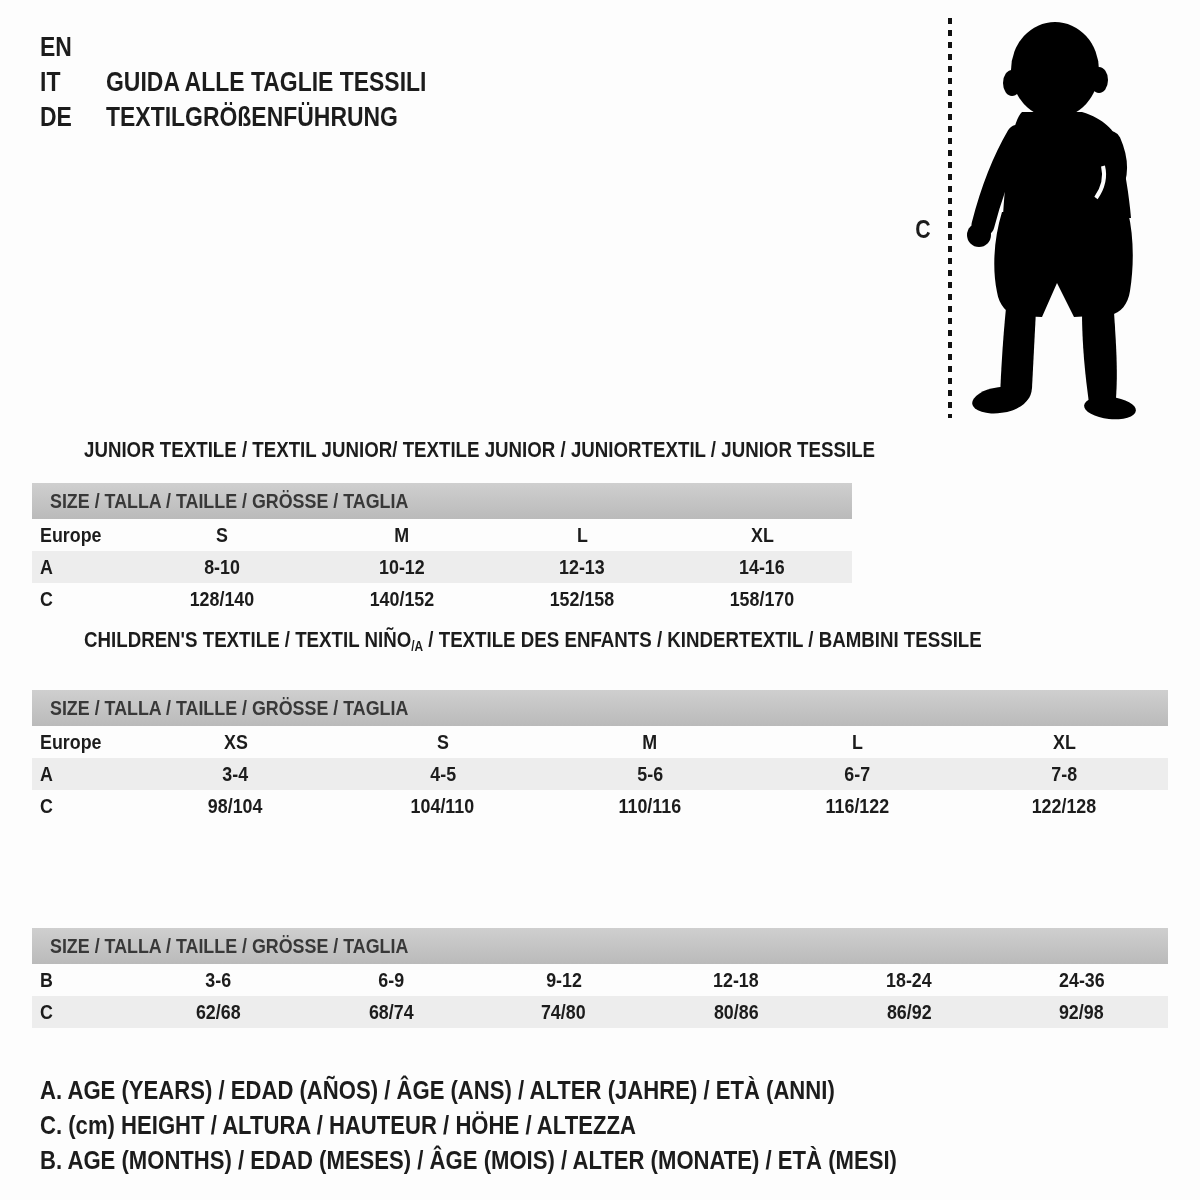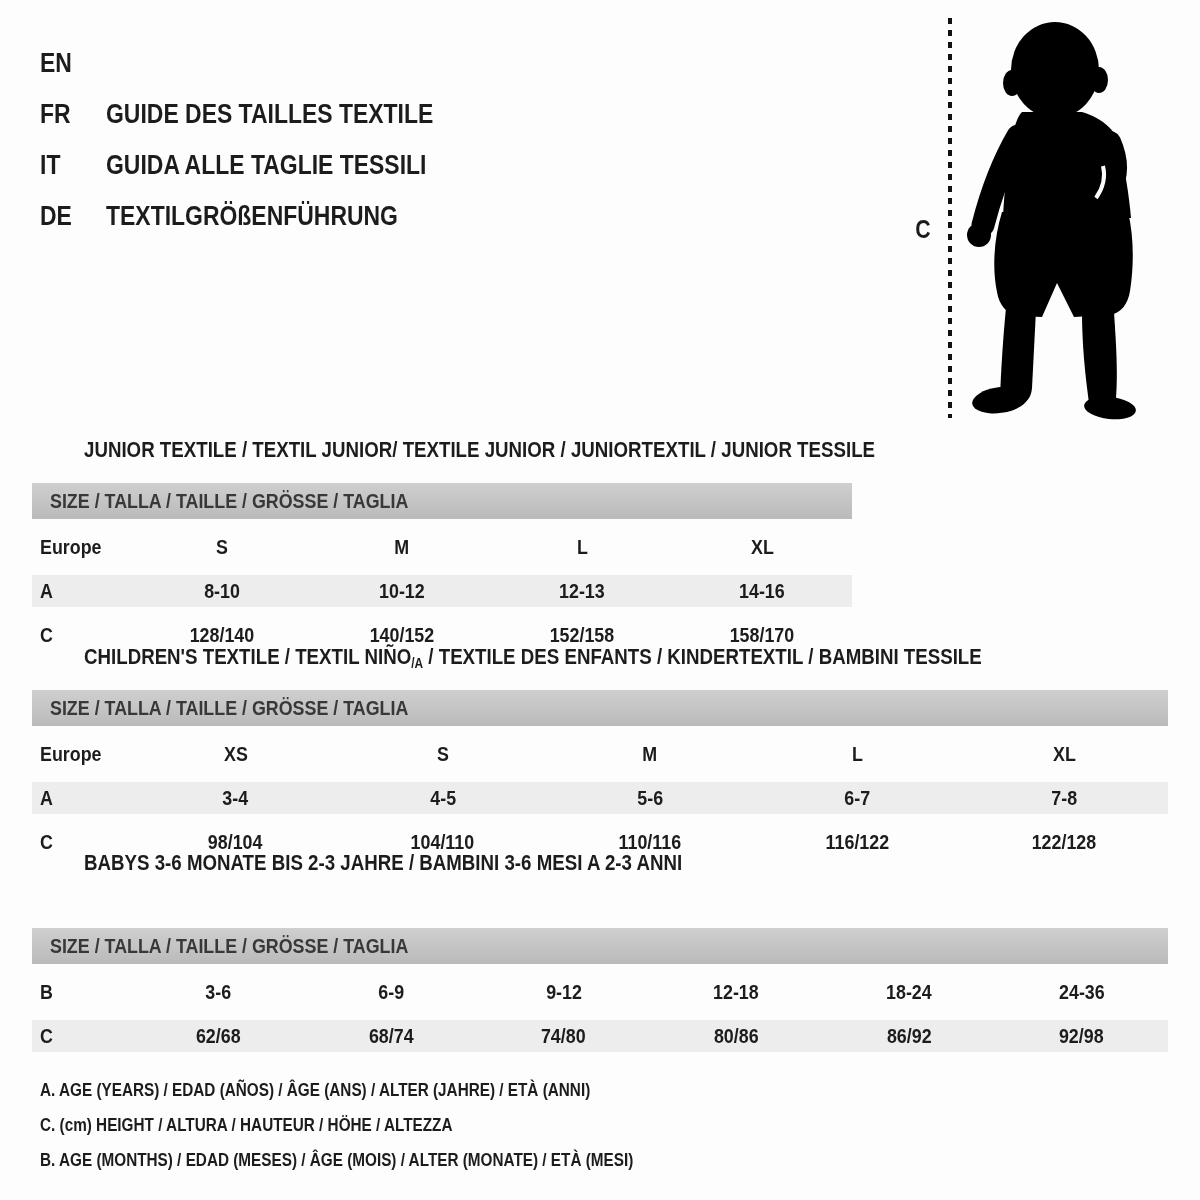--- a/index.html
+++ b/index.html
@@ -8,65 +8,61 @@
     background:#fdfdfd; color:#1c1c1c;
     font-family:"Liberation Sans", sans-serif; font-weight:bold;
   }
   .abs { position:absolute; }
   
   .cond  { display:inline-block; transform:scaleX(0.85); transform-origin:0 50%; white-space:nowrap; }
   .condc { transform-origin:50% 50%; }
 
   
   .langs { left:40px; top:30px; font-size:27px; }
-  .lang-row { display:flex; line-height:35px;margin-top:16px; }
+  .lang-row { display:flex; line-height:35px; }
   .lang-code { width:66px; }
 
   
   .height-line {
     left:948px; top:18px; width:4px; height:400px;
     background:repeating-linear-gradient(to bottom, #111 0 6px, transparent 6px 12px);
   }
   .c-marker { left:914px; top:215px; font-size:25px; }
   .toddler  { left:962px; top:20px; }
 
   
   .sec-title { left:40px; font-size:22px;margin-left:44px; }
 
   
   .stable { box-sizing:border-box; }
   .sbar {
     height:36px; display:flex; align-items:center;
     background:linear-gradient(#cfcfcf,#bababa);
     padding-left:18px; font-size:21px; color:#383838; box-sizing:border-box;text-align:right;
   }
-  .trow { display:flex; height:32px; align-items:center; font-size:21px;margin-top:12px; }
+  .trow { display:flex; height:32px; align-items:center; font-size:21px; }
   .trow.shade { background:#ededed; }
   .cell0 { width:100px; padding-left:8px; box-sizing:border-box; }
   .celld { flex:1; text-align:center; }
 
   
   .two-line .tl { display:block; line-height:36px; }
 
   .subA { font-size:14px; vertical-align:-4px; }
 
   
-  .legend { left:40px; top:1073px; font-size:18px; }
+  .legend { left:40px; top:1073px; font-size:26px; }
   .legend-line { display:block; line-height:35px; }
 </style>
 </head>
 <body>
 
 <div class="abs langs">
   <div class="lang-row">
     <span class="lang-code"><span class="cond">EN</span></span>
-  </div>
-  <div class="lang-row">
-    <span class="lang-code"><span class="cond">FR</span></span>
-    <span><span class="cond">GUIDE DES TAILLES TEXTILE</span></span>
   </div>
   <div class="lang-row">
     <span class="lang-code"><span class="cond">IT</span></span>
     <span><span class="cond">GUIDA ALLE TAGLIE TESSILI</span></span>
   </div>
   <div class="lang-row">
     <span class="lang-code"><span class="cond">DE</span></span>
     <span><span class="cond">TEXTILGRÖßENFÜHRUNG</span></span>
   </div>
 </div>
@@ -124,21 +120,21 @@
   </div>
   <div class="trow">
     <div class="cell0"><span class="cond">C</span></div>
     <div class="celld"><span class="cond condc">128/140</span></div>
     <div class="celld"><span class="cond condc">140/152</span></div>
     <div class="celld"><span class="cond condc">152/158</span></div>
     <div class="celld"><span class="cond condc">158/170</span></div>
   </div>
 </div>
 
-<div class="abs sec-title" style="top:644px">
+<div class="abs sec-title" style="top:627px">
   <span class="cond"><span>CHILDREN'S TEXTILE / TEXTIL NIÑO</span><span class="subA">/A</span><span> / TEXTILE DES ENFANTS / KINDERTEXTIL / BAMBINI TESSILE</span></span>
 </div>
 <div class="abs stable" style="left:32px; top:690px; width:1136px">
   <div class="sbar">
     <span class="cond">SIZE / TALLA / TAILLE / GRÖSSE / TAGLIA</span>
   </div>
   <div class="trow">
     <div class="cell0"><span class="cond">Europe</span></div>
     <div class="celld"><span class="cond condc">XS</span></div>
     <div class="celld"><span class="cond condc">S</span></div>
@@ -158,21 +154,20 @@
     <div class="cell0"><span class="cond">C</span></div>
     <div class="celld"><span class="cond condc">98/104</span></div>
     <div class="celld"><span class="cond condc">104/110</span></div>
     <div class="celld"><span class="cond condc">110/116</span></div>
     <div class="celld"><span class="cond condc">116/122</span></div>
     <div class="celld"><span class="cond condc">122/128</span></div>
   </div>
 </div>
 
 <div class="abs sec-title two-line" style="top:845px">
-  <span class="tl"><span class="cond">BABYS 3-6 MONATE BIS 2-3 JAHRE / BAMBINI 3-6 MESI A 2-3 ANNI</span></span>
 </div>
 <div class="abs stable" style="left:32px; top:928px; width:1136px">
   <div class="sbar">
     <span class="cond">SIZE / TALLA / TAILLE / GRÖSSE / TAGLIA</span>
   </div>
   <div class="trow">
     <div class="cell0"><span class="cond">B</span></div>
     <div class="celld"><span class="cond condc">3-6</span></div>
     <div class="celld"><span class="cond condc">6-9</span></div>
     <div class="celld"><span class="cond condc">9-12</span></div>

